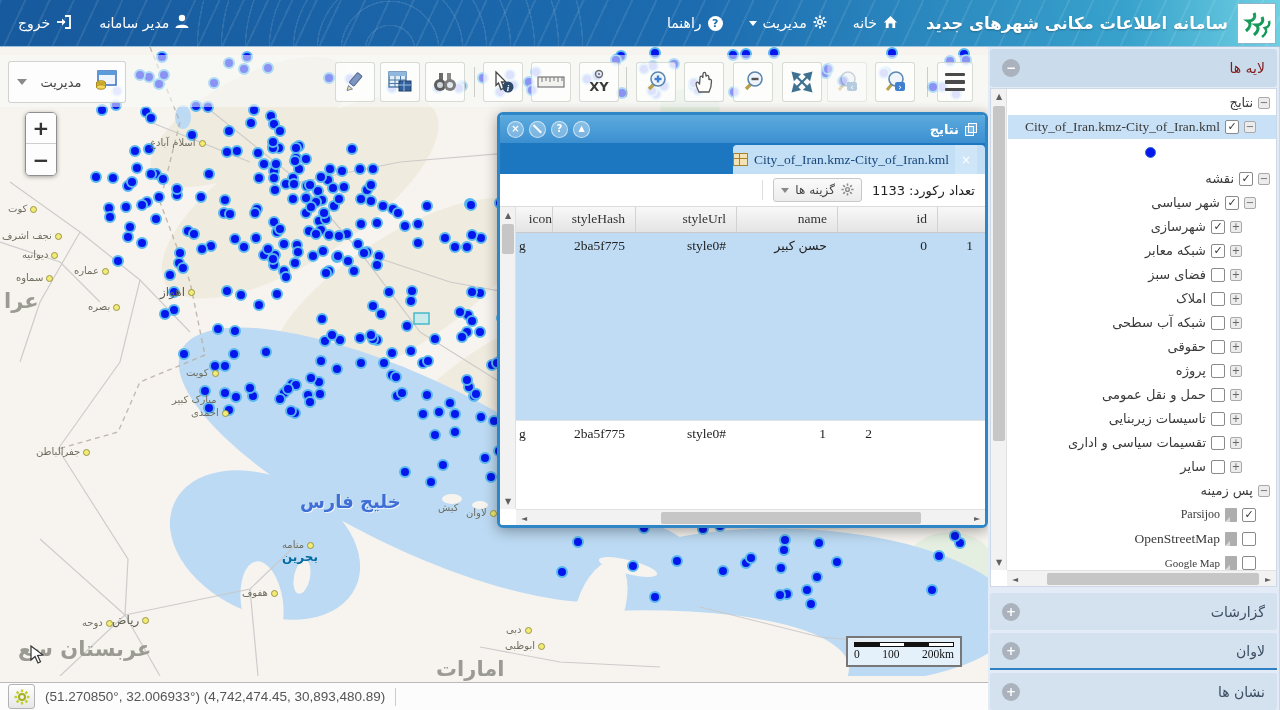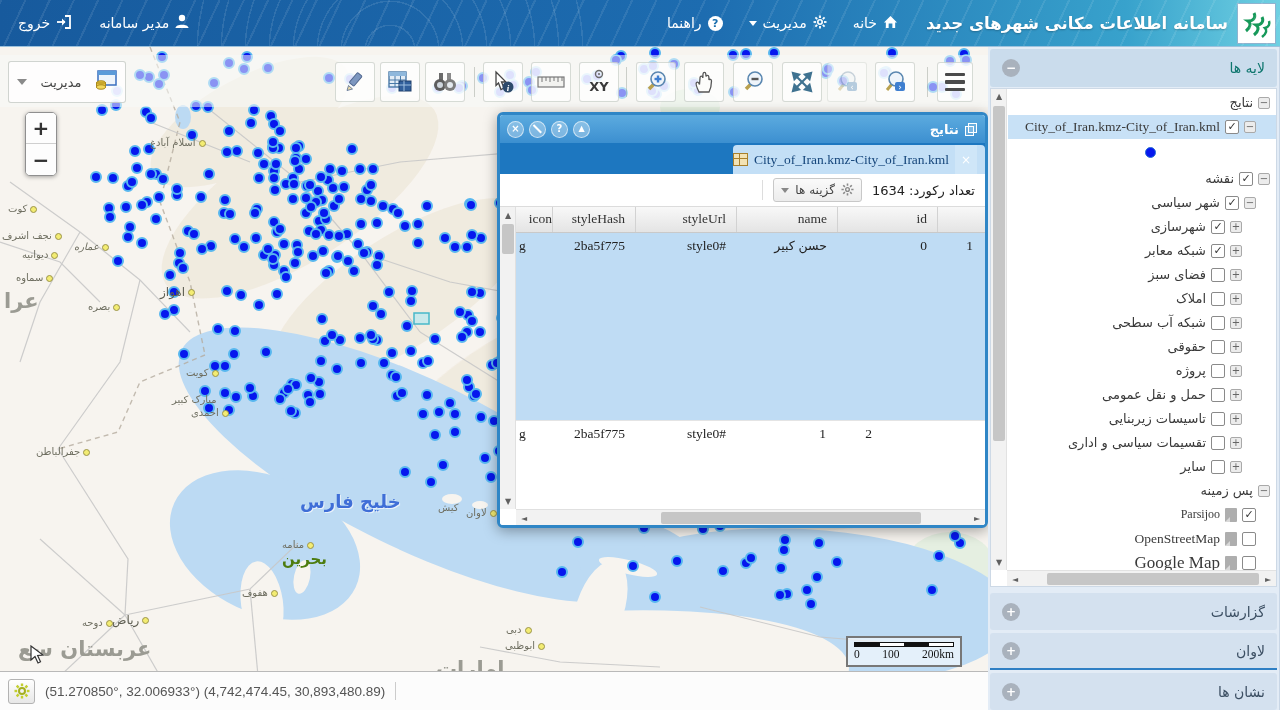--- a/index.html
+++ b/index.html
@@ -36,21 +36,21 @@
   
   .map-svg{ position:absolute; left:0; top:0;}
   .dots-layer{ position:absolute; inset:0;}
   .map-dot{ position:absolute; width:12px; height:12px; border-radius:50%; background:#0617ee; border:2px solid #58b7ef; margin:-6px 0 0 -6px;}
   .labels-layer{ position:absolute; inset:0; direction:rtl;}
   .mlbl{ position:absolute; white-space:nowrap; direction:rtl;}
   .mlbl .ydot{ display:inline-block; width:7px; height:7px; border-radius:50%; background:#f3ec72; border:1px solid #9a9249; vertical-align:middle; margin-left:3px;}
   .mlbl.city{ font-size:10px; color:#6e6e60;}
   .mlbl.citylg{ font-size:12px; color:#5e5e52;}
   .mlbl.country{ font-size:21px; font-weight:bold; color:#9b9b93; letter-spacing:2px;}
-  .mlbl.country-sm{ font-size:15px; font-weight:bold; color:#4d7c0f;}
+  .mlbl.country-sm{ font-size:12px; font-weight:bold; color:#0369a1;}
   .mlbl.sea{ font-size:18px; font-weight:bold; color:#3f6ed7; text-shadow:1px 1px 0 #eaf2fb;}
 
   
   .map-toolbar{ position:absolute; left:0; right:0; top:8px; height:52px; background:rgba(248,250,247,.55); z-index:20;}
   .tb-btn{ position:absolute; top:7px; width:40px; height:40px; background:rgba(255,255,255,.72);
     border:1px solid rgba(150,160,150,.38); border-radius:3px; display:flex; align-items:center; justify-content:center; cursor:pointer;}
   .tb-sep{ position:absolute; top:12px; width:1px; height:30px; background:rgba(120,130,120,.35);}
   .tb-dd{ position:absolute; left:8px; top:6px; width:118px; height:42px; background:rgba(255,255,255,.8);
     border:1px solid rgba(150,160,150,.45); border-radius:3px; display:flex; align-items:center; justify-content:space-between;
     padding:0 8px; direction:ltr; cursor:pointer;}
@@ -66,21 +66,21 @@
 
   
   .scalebar{ position:absolute; left:846px; top:589px; width:116px; height:31px; background:rgba(255,255,255,.6); border:2px solid #777; z-index:12; padding:4px 6px 0;}
   .scale-line{ height:5px; border:1px solid #111; display:flex;}
   .scale-line i{ flex:1;}
   .scale-line i:nth-child(odd){ background:#111;}
   .scale-line i:nth-child(even){ background:#fff;}
   .scale-nums{ display:flex; justify-content:space-between; font-size:11.5px; color:#111; margin-top:1px;}
 
   
-  .statusbar{ height:39px; background:#fcfcfc; border-top:1px solid #b9b9b9; display:flex; align-items:center; direction:ltr; padding:0 8px; gap:10px;}
+  .statusbar{ height:28px; background:#fcfcfc; border-top:1px solid #b9b9b9; display:flex; align-items:center; direction:ltr; padding:0 8px; gap:10px;}
   .status-gear-btn{ width:27px; height:25px; border:1px solid #b3b3b3; border-radius:3px; background:linear-gradient(#ffffff,#e7e7e7); display:flex; align-items:center; justify-content:center; cursor:pointer;}
   .coords{ font-family:"Liberation Sans", sans-serif; font-size:13.5px; color:#555;}
   .status-sep{ width:1px; height:18px; background:#ccc;}
 
   
   .dialog{ position:absolute; left:497px; top:65px; width:491px; height:416px; z-index:30;
     border:3px solid #2f86c6; border-radius:6px; background:#fff; box-shadow:0 3px 14px rgba(0,0,0,.35); direction:rtl; overflow:hidden;}
   .dlg-header{ height:28px; background:linear-gradient(#5cabdf,#3c8fd0); display:flex; align-items:center; justify-content:space-between; padding:0 7px;}
   .dlg-title{ display:flex; align-items:center; gap:6px; color:#fff; font-size:13px; font-weight:bold;}
   .dlg-btns{ display:flex; gap:5px; direction:ltr;}
@@ -117,21 +117,21 @@
   .th{ font-family:"Liberation Serif", serif; font-size:13.5px; color:#333; text-align:right; padding:4px 10px 0 0; border-left:1px solid #d2d2d2; overflow:hidden; white-space:nowrap;}
   .th:first-child{ border-left:none; text-align:right; padding:4px 0 0 2px;}
   .trow{ display:flex; border-bottom:1px solid #e4e4e4;}
   .trow.sel{ background:#bfdcf4;}
   .td{ font-family:"Liberation Serif", serif; font-size:13.5px; color:#222; text-align:right; padding:5px 10px 0 0; overflow:hidden; white-space:nowrap;}
   .td:first-child{ text-align:left; padding:5px 0 0 3px;}
   .td.fa{ font-family:"DejaVu Sans", sans-serif; font-size:12.5px;}
 
   
   .panel-head{ height:38px; background:#cadcec; border-radius:3px; margin:2px 2px 1px; display:flex; align-items:center; justify-content:space-between; padding:0 12px; cursor:pointer;}
-  .panel-head .plabel{ font-size:14px; color:#0f766e;}
+  .panel-head .plabel{ font-size:14px; color:#7f1d1d;}
   .gcircle{ width:18px; height:18px; border-radius:50%; background:#a9b2bd; color:#fff; font-size:12px; font-weight:bold; display:flex; align-items:center; justify-content:center; line-height:1;}
   .tree-panel{ position:relative; height:501px; background:#fff; margin:0 2px; border:1px solid #cdd9e6; overflow:hidden;}
   .tree-scroll-v{ position:absolute; left:0; top:0; bottom:16px; width:16px; background:#f2f2f2; border-right:1px solid #e2e2e2; direction:ltr;}
   .tree-scroll-h{ position:absolute; left:16px; right:0; bottom:0; height:16px; background:#f2f2f2; border-top:1px solid #e2e2e2; direction:ltr;}
   .tree-rows{ position:absolute; right:0; left:17px; top:2px; bottom:16px; overflow:hidden;}
   .tree-row{ height:24px; display:flex; align-items:center; gap:5px; direction:rtl; font-size:13px; color:#3a3a3a; white-space:nowrap; overflow:hidden; cursor:pointer;}
   .tree-row.sel{ background:#c8e1f6;}
   .tree-toggle{ width:12px; height:12px; flex:0 0 12px; background:#ececec; border:1px solid #a9a9a9; color:#666; font-size:10px; line-height:10px; text-align:center; border-radius:2px;}
   .cb{ width:14px; height:14px; flex:0 0 14px; background:#fff; border:1px solid #8a8a8a; border-radius:2px; font-size:11px; line-height:12px; text-align:center; color:#333; font-weight:bold;}
   .page-ic{ width:12px; height:14px; flex:0 0 12px; background:#aeaeae; position:relative; border-radius:1px;}
@@ -682,21 +682,21 @@
           <span class="mlbl country" style="right: auto; left: 18px; top: 590px;"><span>عربستان سع</span></span>
           <span class="mlbl country" style="right: auto; left: 436px; top: 610px;"><span>امارات</span></span>
           <span class="mlbl country-sm" style="right: auto; left: 282px; top: 503px;"><span>بحرین</span></span>
           <span class="mlbl sea" style="right: auto; left: 300px; top: 444px;"><span>خلیج فارس</span></span>
           <span class="mlbl city" style="right: auto; left: 186px; top: 320px;"><i class="ydot"></i><span>کویت</span></span>
           <span class="mlbl city" style="right: auto; left: 172px; top: 347px;"><span>مبارک کبیر</span></span>
           <span class="mlbl city" style="right: auto; left: 191px; top: 360px;"><i class="ydot"></i><span>احمدی</span></span>
           <span class="mlbl city" style="right: auto; left: 36px; top: 399px;"><i class="ydot"></i><span>جفرالباطن</span></span>
           <span class="mlbl citylg" style="right: auto; left: 160px; top: 238px;"><i class="ydot"></i><span>اهواز</span></span>
           <span class="mlbl city" style="right: auto; left: 88px; top: 254px;"><i class="ydot"></i><span>بصره</span></span>
-          <span class="mlbl city" style="right: auto; left: 74px; top: 194px; font-style: italic;"><i class="ydot"></i><span>عماره</span></span>
+          <span class="mlbl city" style="right: auto; left: 74px; top: 218px;"><i class="ydot"></i><span>عماره</span></span>
           <span class="mlbl city" style="right: auto; left: 8px; top: 156px;"><i class="ydot"></i><span>کوت</span></span>
           <span class="mlbl city" style="right: auto; left: 2px; top: 183px;"><i class="ydot"></i><span>نجف اشرف</span></span>
           <span class="mlbl city" style="right: auto; left: 22px; top: 202px;"><i class="ydot"></i><span>دیوانیه</span></span>
           <span class="mlbl city" style="right: auto; left: 16px; top: 225px;"><i class="ydot"></i><span>سماوه</span></span>
           <span class="mlbl citylg" style="right: auto; left: 112px; top: 566px;"><i class="ydot"></i><span>ریاض</span></span>
           <span class="mlbl city" style="right: auto; left: 282px; top: 492px;"><i class="ydot"></i><span>منامه</span></span>
           <span class="mlbl city" style="right: auto; left: 242px; top: 540px;"><i class="ydot"></i><span>هفوف</span></span>
           <span class="mlbl city" style="right: auto; left: 82px; top: 570px;"><i class="ydot"></i><span>دوحه</span></span>
           <span class="mlbl city" style="right: auto; left: 506px; top: 577px;"><i class="ydot"></i><span>دبی</span></span>
           <span class="mlbl city" style="right: auto; left: 464px; top: 593px; margin-left: 41px;"><i class="ydot"></i><span>ابوظبی</span></span>
@@ -882,21 +882,21 @@
           </div>
         </div>
         <div class="dlg-tabs">
           <div class="dlg-tab">
             <span class="tab-close">×</span>
             <span class="tab-label latin">City_of_Iran.kmz-City_of_Iran.kml</span>
             <span class="grid-icon"></span>
           </div>
         </div>
         <div class="dlg-toolrow">
-          <span class="rec-count">تعداد رکورد: 1634</span>
+          <span class="rec-count">تعداد رکورد: 1133</span>
           <div class="opt-btn">
             <span>
               <svg width="13" height="13" viewBox="0 0 14 14">
                   <circle cx="7" cy="7" r="2" fill="none" stroke="#8a8a8a" stroke-width="1.5"></circle>
                   <g stroke="#8a8a8a" stroke-width="1.7">
                     <line x1="7" y1="0.5" x2="7" y2="3"></line>
                     <line x1="7" y1="11" x2="7" y2="13.5"></line>
                     <line x1="0.5" y1="7" x2="3" y2="7"></line>
                     <line x1="11" y1="7" x2="13.5" y2="7"></line>
                     <line x1="2.4" y1="2.4" x2="4.2" y2="4.2"></line>
@@ -1067,21 +1067,21 @@
             <span class="latin" style="font-size: 12px; margin-left: 23px;">Parsijoo</span>
           </div>
           <div class="tree-row" style="padding-right: 20px;">
             <span class="cb"></span>
             <span class="page-ic"></span>
             <span class="latin" style="font-size: 13.5px;">OpenStreetMap</span>
           </div>
           <div class="tree-row" style="padding-right: 20px;">
             <span class="cb"></span>
             <span class="page-ic"></span>
-            <span class="latin" style="font-size: 17px;">Google Map</span>
+            <span class="latin" style="font-size: 11px;">Google Map</span>
           </div>
         </div>
       <div class="tree-scroll-v">
         <span class="scr-arrow" style="top:0">▲</span>
         <div class="thumb-v" style="top:17px;height:335px"></div>
         <span class="scr-arrow" style="bottom:0">▼</span>
       </div>
       <div class="tree-scroll-h">
         <span class="scr-arrow" style="left:0">◄</span>
         <div class="thumb-h" style="left:40px;width:212px"></div>

